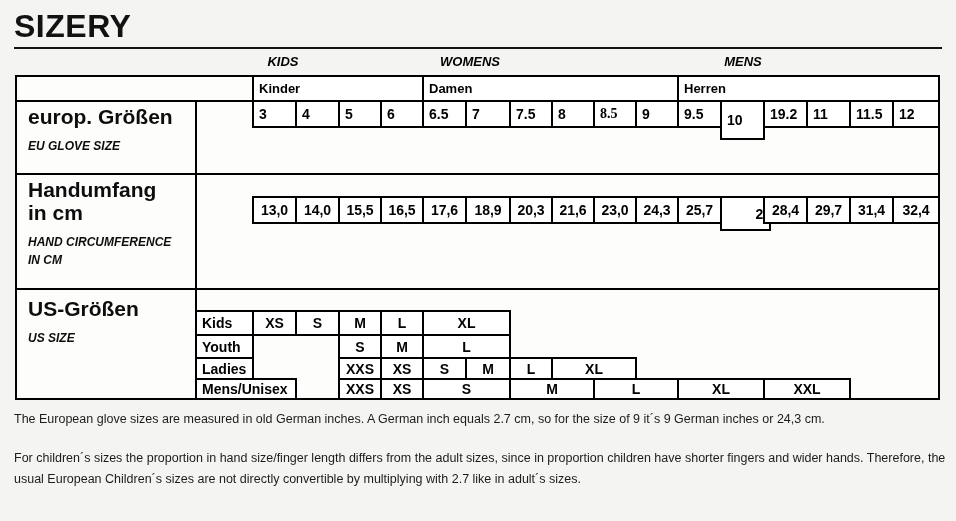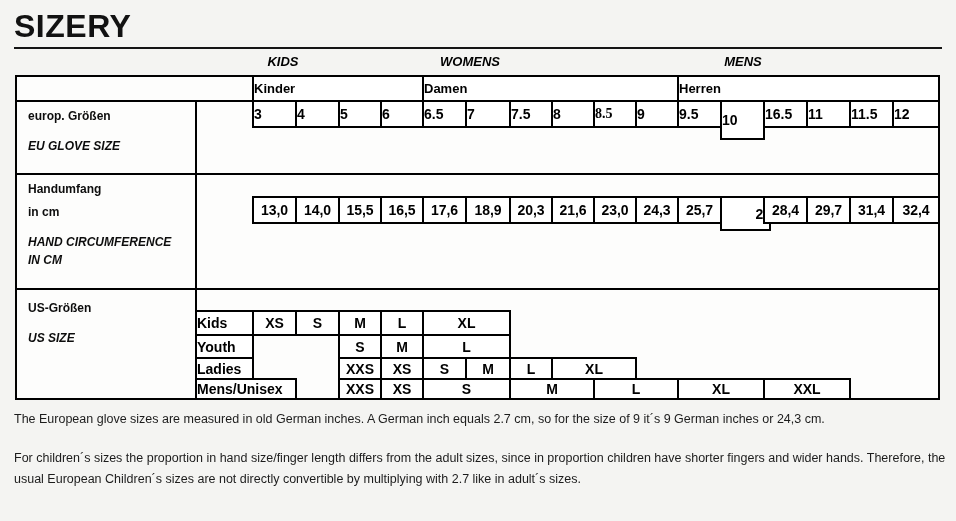--- a/index.html
+++ b/index.html
@@ -30,26 +30,26 @@
   .hline{position:absolute;left:0;width:925px;height:2px;background:#000;}
   .vline{position:absolute;width:2px;background:#000;}
 
   .cell{
     position:absolute;box-sizing:border-box;
     border:2px solid #000;background:#fff;
     display:flex;align-items:center;
     font-size:14px;font-weight:bold;color:#000;
     white-space:nowrap;overflow:hidden;
   }
-  .cell.left{justify-content:flex-start;}
+  .cell.left{justify-content:flex-start;padding-left:5px;}
   .cell.center{justify-content:center;}
   .colhead{font-size:13px;}
 
   .rowlabel{position:absolute;left:13px;width:170px;}
-  .rowlabel .de{font-size:12px;font-weight:bold;line-height:23px;color:#0d0d0d;}
+  .rowlabel .de{font-size:21px;font-weight:bold;line-height:23px;color:#0d0d0d;}
   .rowlabel .en{font-size:12px;font-weight:bold;font-style:italic;line-height:18px;margin-top:9px;color:#0d0d0d;}
 
   .footer{
     position:absolute;left:14px;width:936px;margin:0;
     font-size:12.5px;line-height:21px;color:#1c1c1c;
   }
   .footer.p1{top:409px;}
   .footer.p2{top:440px;margin-top:8px;}
 </style>
 </head>
@@ -99,21 +99,21 @@
       <div class="cell left" style="left: 323px; top: 25px; width: 44px; height: 28px;">5</div>
       <div class="cell left" style="left: 365px; top: 25px; width: 44px; height: 28px;">6</div>
       <div class="cell left" style="left: 407px; top: 25px; width: 45px; height: 28px;">6.5</div>
       <div class="cell left" style="left: 450px; top: 25px; width: 46px; height: 28px;">7</div>
       <div class="cell left" style="left: 494px; top: 25px; width: 44px; height: 28px;">7.5</div>
       <div class="cell left" style="left: 536px; top: 25px; width: 44px; height: 28px;">8</div>
       <div class="cell left" style="left: 578px; top: 25px; width: 44px; height: 28px; font-family: Liberation Serif, serif;">8.5</div>
       <div class="cell left" style="left: 620px; top: 25px; width: 44px; height: 28px;">9</div>
       <div class="cell left" style="left: 662px; top: 25px; width: 45px; height: 28px;">9.5</div>
       <div class="cell left" style="left: 705px; top: 25px; width: 45px; height: 40px;">10</div>
-      <div class="cell left" style="left: 748px; top: 25px; width: 45px; height: 28px;">16.5</div>
+      <div class="cell left" style="left: 748px; top: 25px; width: 45px; height: 28px;">19.2</div>
       <div class="cell left" style="left: 791px; top: 25px; width: 45px; height: 28px;">11</div>
       <div class="cell left" style="left: 834px; top: 25px; width: 45px; height: 28px;">11.5</div>
       <div class="cell left" style="left: 877px; top: 25px; width: 48px; height: 28px;">12</div>
       <div class="cell center" style="left: 237px; top: 121px; width: 45px; height: 28px;">13,0</div>
       <div class="cell center" style="left: 280px; top: 121px; width: 45px; height: 28px;">14,0</div>
       <div class="cell center" style="left: 323px; top: 121px; width: 44px; height: 28px;">15,5</div>
       <div class="cell center" style="left: 365px; top: 121px; width: 44px; height: 28px;">16,5</div>
       <div class="cell center" style="left: 407px; top: 121px; width: 45px; height: 28px;">17,6</div>
       <div class="cell center" style="left: 450px; top: 121px; width: 46px; height: 28px;">18,9</div>
       <div class="cell center" style="left: 494px; top: 121px; width: 44px; height: 28px;">20,3</div>

